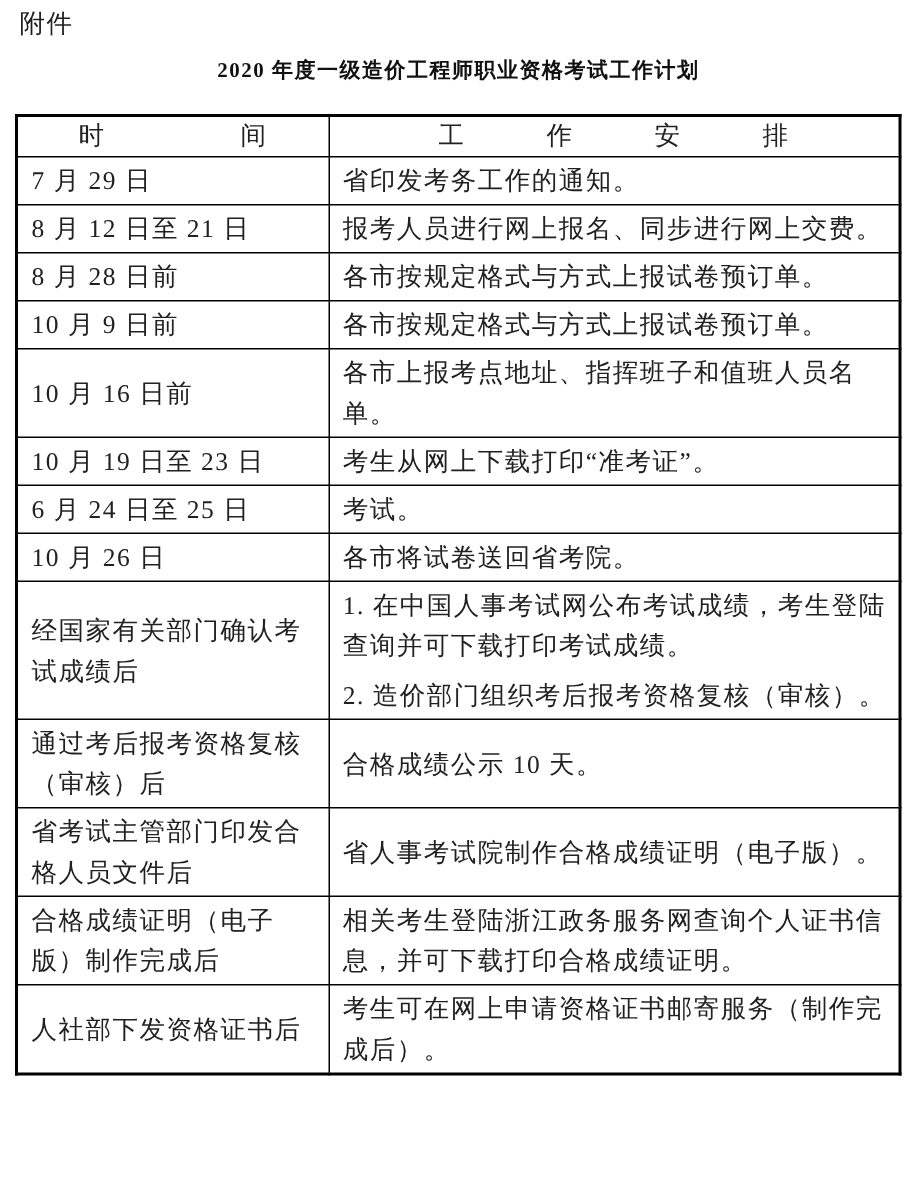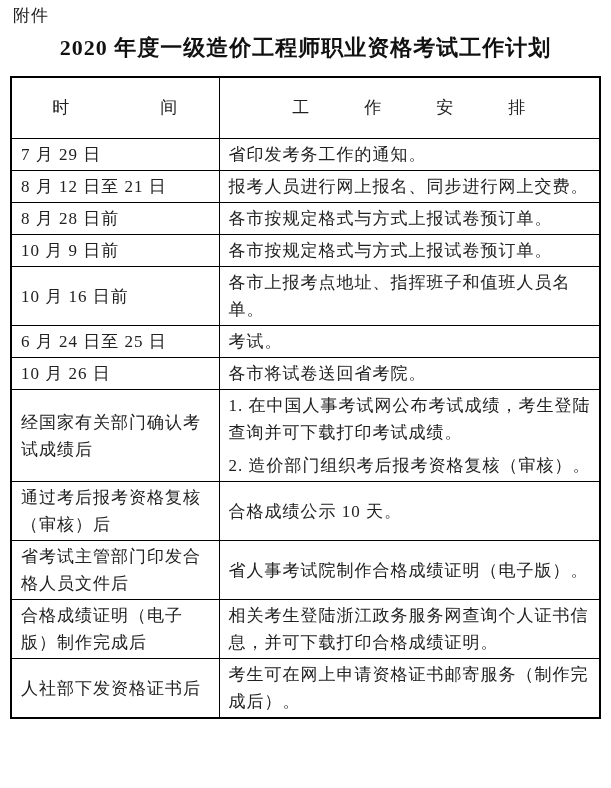--- a/index.html
+++ b/index.html
@@ -21,21 +21,21 @@
     padding: 5px 10px 0 10px;
   }
   .attachment {
     font-size: 17px;
     line-height: 21px;
     letter-spacing: 1px;
     padding-left: 3px;
   }
   .doc-title {
     margin: 7px 0 13px 0;
-    font-size: 22px;
+    font-size: 14px;
     font-weight: bold;
     letter-spacing: 1px;
     text-align: center;
     line-height: 30px;
     color: #111111;
   }
   table.schedule {
     border-collapse: collapse;
     table-layout: fixed;
     width: 589px;
@@ -46,21 +46,21 @@
   th, td {
     border: 1.5px solid #000000;
     font-size: 17px;
     font-weight: normal;
     letter-spacing: 1px;
     vertical-align: middle;
     box-sizing: border-box;
   }
   th {
     text-align: center;
-    padding: 19px 0;
+    padding: 2px 0;
     line-height: 22px;
     height: 27px;
   }
   td {
     line-height: 27px;
   }
   td.time {
     padding: 2px 8px 2px 9px;
     text-align: left;
   }
@@ -120,20 +120,26 @@
           </td>
   </tr>
 
   <tr>
     <td class="time">10 月 16 日前</td>
     <td class="work">
             <div class="work-par">各市上报考点地址、指挥班子和值班人员名单。</div>
           </td>
   </tr>
 
+  <tr>
+    <td class="time">10 月 19 日至 23 日</td>
+    <td class="work">
+            <div class="work-par">考生从网上下载打印“准考证”。</div>
+          </td>
+  </tr>
 
 
   <tr>
     <td class="time">6 月 24 日至 25 日</td>
     <td class="work">
             <div class="work-par">考试。</div>
           </td>
   </tr>
 
   <tr>

